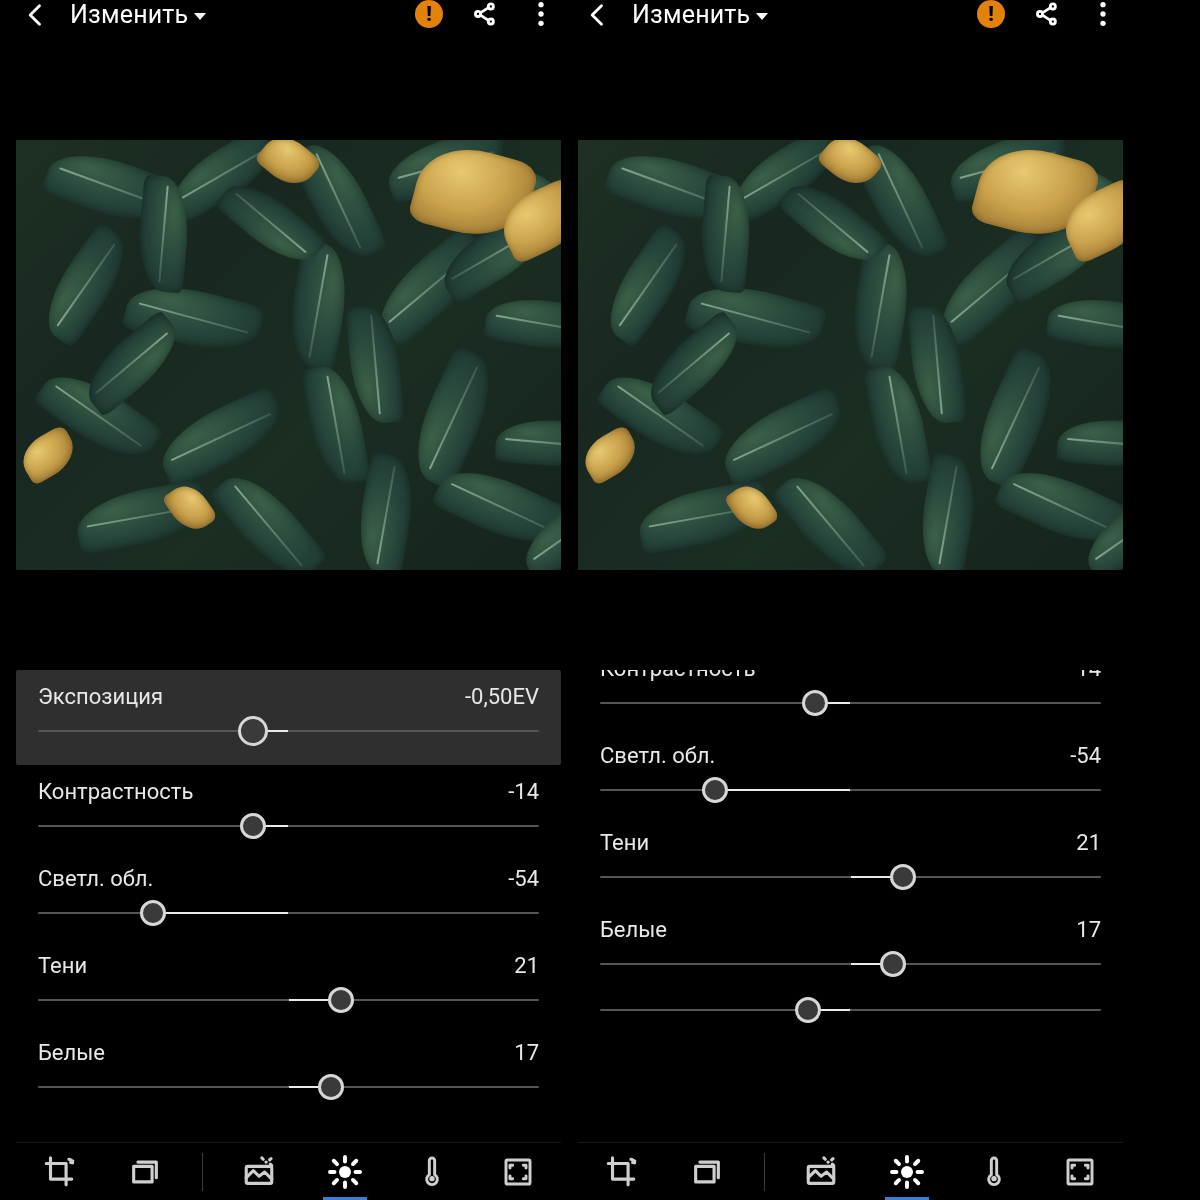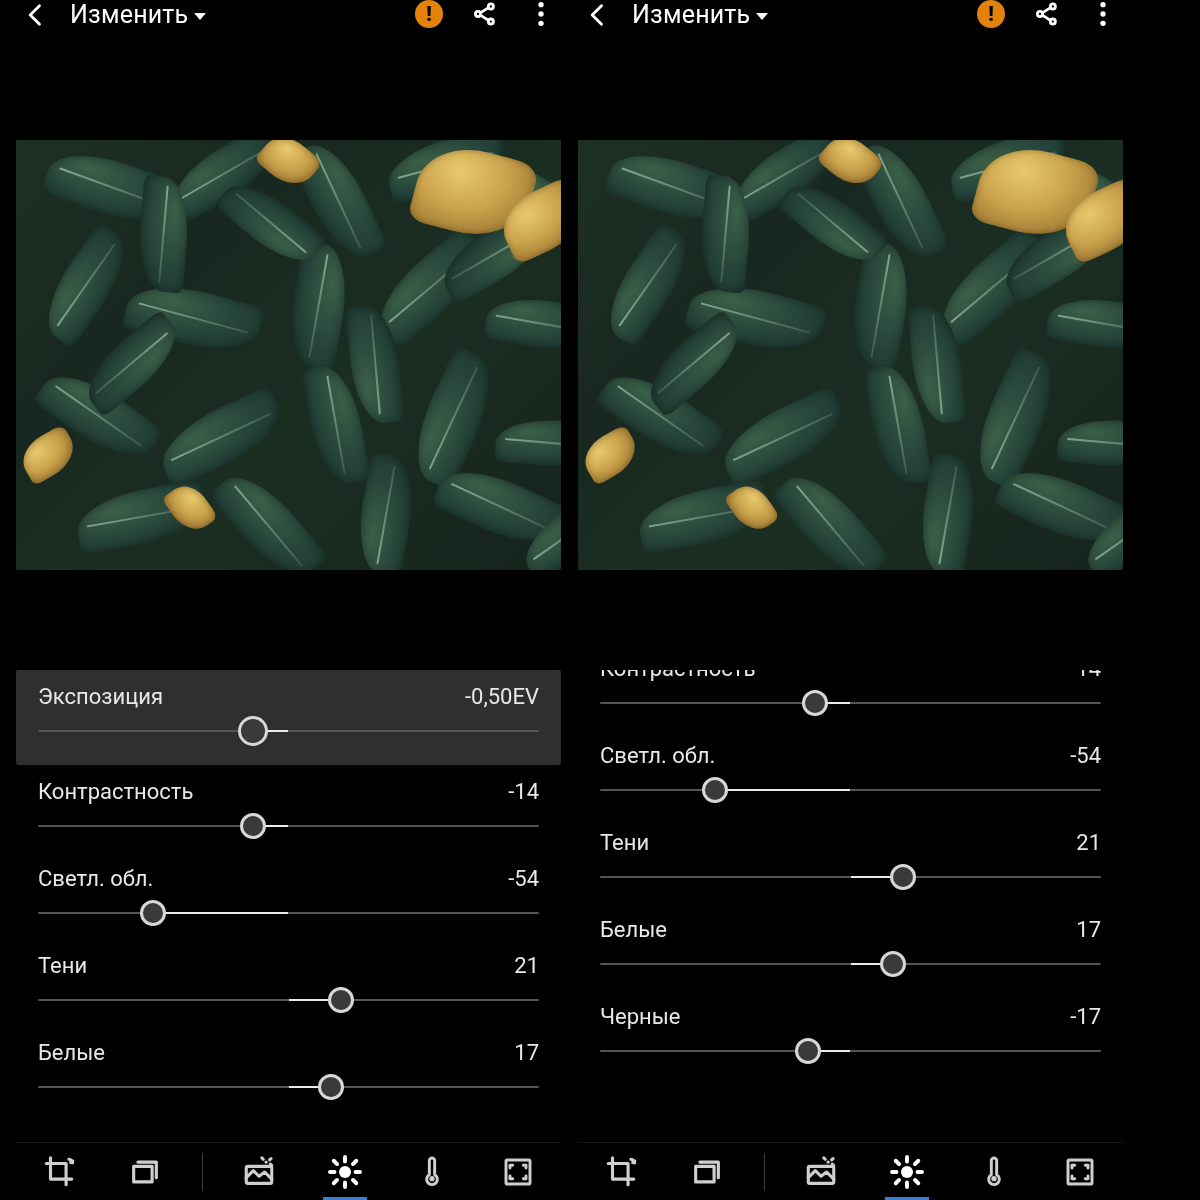--- a/index.html
+++ b/index.html
@@ -336,24 +336,20 @@
         <span class="lbl">Белые</span>
         <span class="val">17</span>
       </div>
       <div class="track">
         <div class="base"></div>
         <div class="fill-bright-r" style="left:50%; width:8.5%"></div>
         <div class="knob" style="left:58.5%"></div>
       </div>
     </div>
     <div class="row">
-      <div class="row-head">
-        <span class="lbl">Черные</span>
-        <span class="val">-17</span>
-      </div>
       <div class="track">
         <div class="base"></div>
         <div class="fill-bright-r" style="left:41.5%; width:8.5%"></div>
         <div class="knob" style="left:41.5%"></div>
       </div>
     </div>
           </div>
       </div>
     </div>
     <div class="toolbar">

